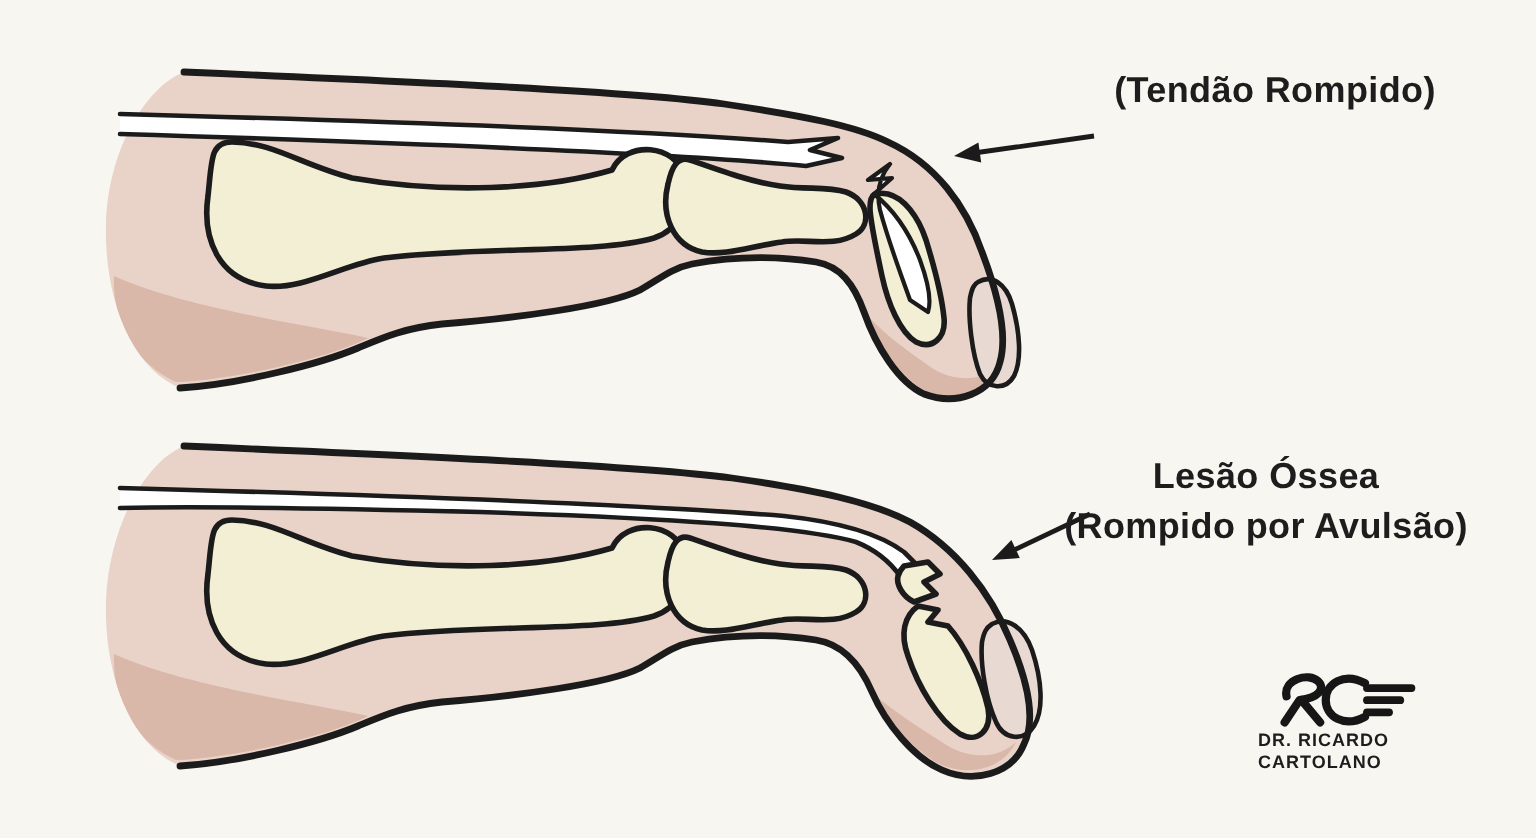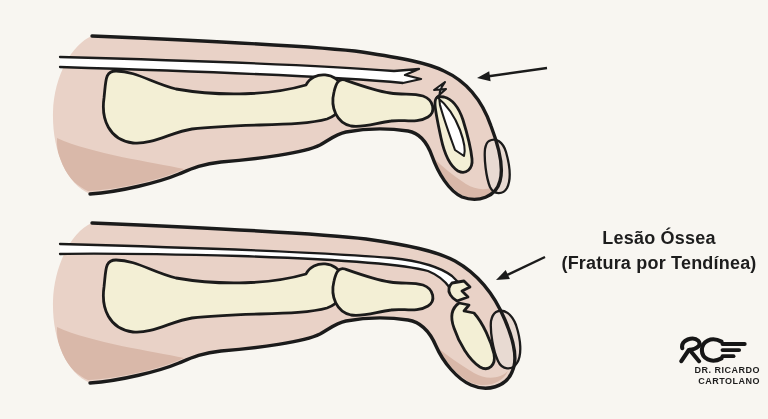--- a/index.html
+++ b/index.html
@@ -19,23 +19,23 @@
   .nail          { fill:var(--nail,#e8dad2); stroke:var(--outline,#1b1b1b); stroke-width:2.3; }
   .outline       { fill:none; stroke:var(--outline,#1b1b1b); stroke-width:3.4; stroke-linecap:round; stroke-linejoin:round; }
   .arrow-line    { fill:none; stroke:var(--outline,#1b1b1b); stroke-width:2.4; }
   .arrow-head    { fill:var(--outline,#1b1b1b); }
 
   .caption {
     position:absolute; text-align:center; font-weight:bold;
     font-size:18px; line-height:25px; color:var(--text,#1d1d1d); letter-spacing:0.2px;
   }
   .caption-tendon { left:535px; top:33px;  width:205px; }
-  .caption-bone   { left:553px; top:226px; width:212px; }
+  .caption-bone   { left:527px; top:226px; width:212px; }
 
-  .logo { position:absolute; left:668px; top:336px; width:92px; text-align:right; color:var(--text,#1d1d1d); }
+  .logo { position:absolute; left:629px; top:336px; width:92px; text-align:left; color:var(--text,#1d1d1d); }
   .logo svg { display:block; margin:0 auto 1px auto; }
   .logo-stroke { fill:none; stroke:#161616; stroke-width:4.4; stroke-linecap:round; stroke-linejoin:round; }
   .logo-bar    { fill:#161616; }
   .logo-name   { font-size:9px; font-weight:bold; letter-spacing:0.5px; line-height:10.5px; white-space:nowrap; }
 </style>
 </head>
 <body>
 
 <div class="stage">
 
@@ -125,24 +125,25 @@
       <path class="arrow-line" d="M 547,68 L 487,76.5"></path>
       <polygon class="arrow-head" points="477,78 489.2,71.2 490.6,81.2"></polygon>
     </g>
     <g>
       <path class="arrow-line" d="M 545,257 L 506,275.5"></path>
       <polygon class="arrow-head" points="496,280 505.7,270 509.9,279"></polygon>
     </g>
   </svg>
 
   <div class="caption caption-tendon">
+    <div>(Tendão Rompido)</div>
   </div>
   <div class="caption caption-bone">
     <div>Lesão Óssea</div>
-    <div>(Fratura por Tendínea)</div>
+    <div>(Rompido por Avulsão)</div>
   </div>
 
   <div class="logo">
     <svg width="74" height="28" viewBox="0 0 74 30">
       <path class="logo-stroke" d="M 3,13 C 1,4 15,0 20,5 C 24,9 20,14 10,15 L 2,27"></path>
       <path class="logo-stroke" d="M 11,15 L 21,27"></path>
       <path class="logo-stroke" d="M 45,6 C 34,0 24,6 24,15 C 24,24 34,30 45,24"></path>
       <rect class="logo-bar" x="44" y="6.5" width="28" height="4.2" rx="2.1"></rect>
       <rect class="logo-bar" x="44" y="13" width="22" height="4.2" rx="2.1"></rect>
       <rect class="logo-bar" x="44" y="19.5" width="16" height="4.2" rx="2.1"></rect>

